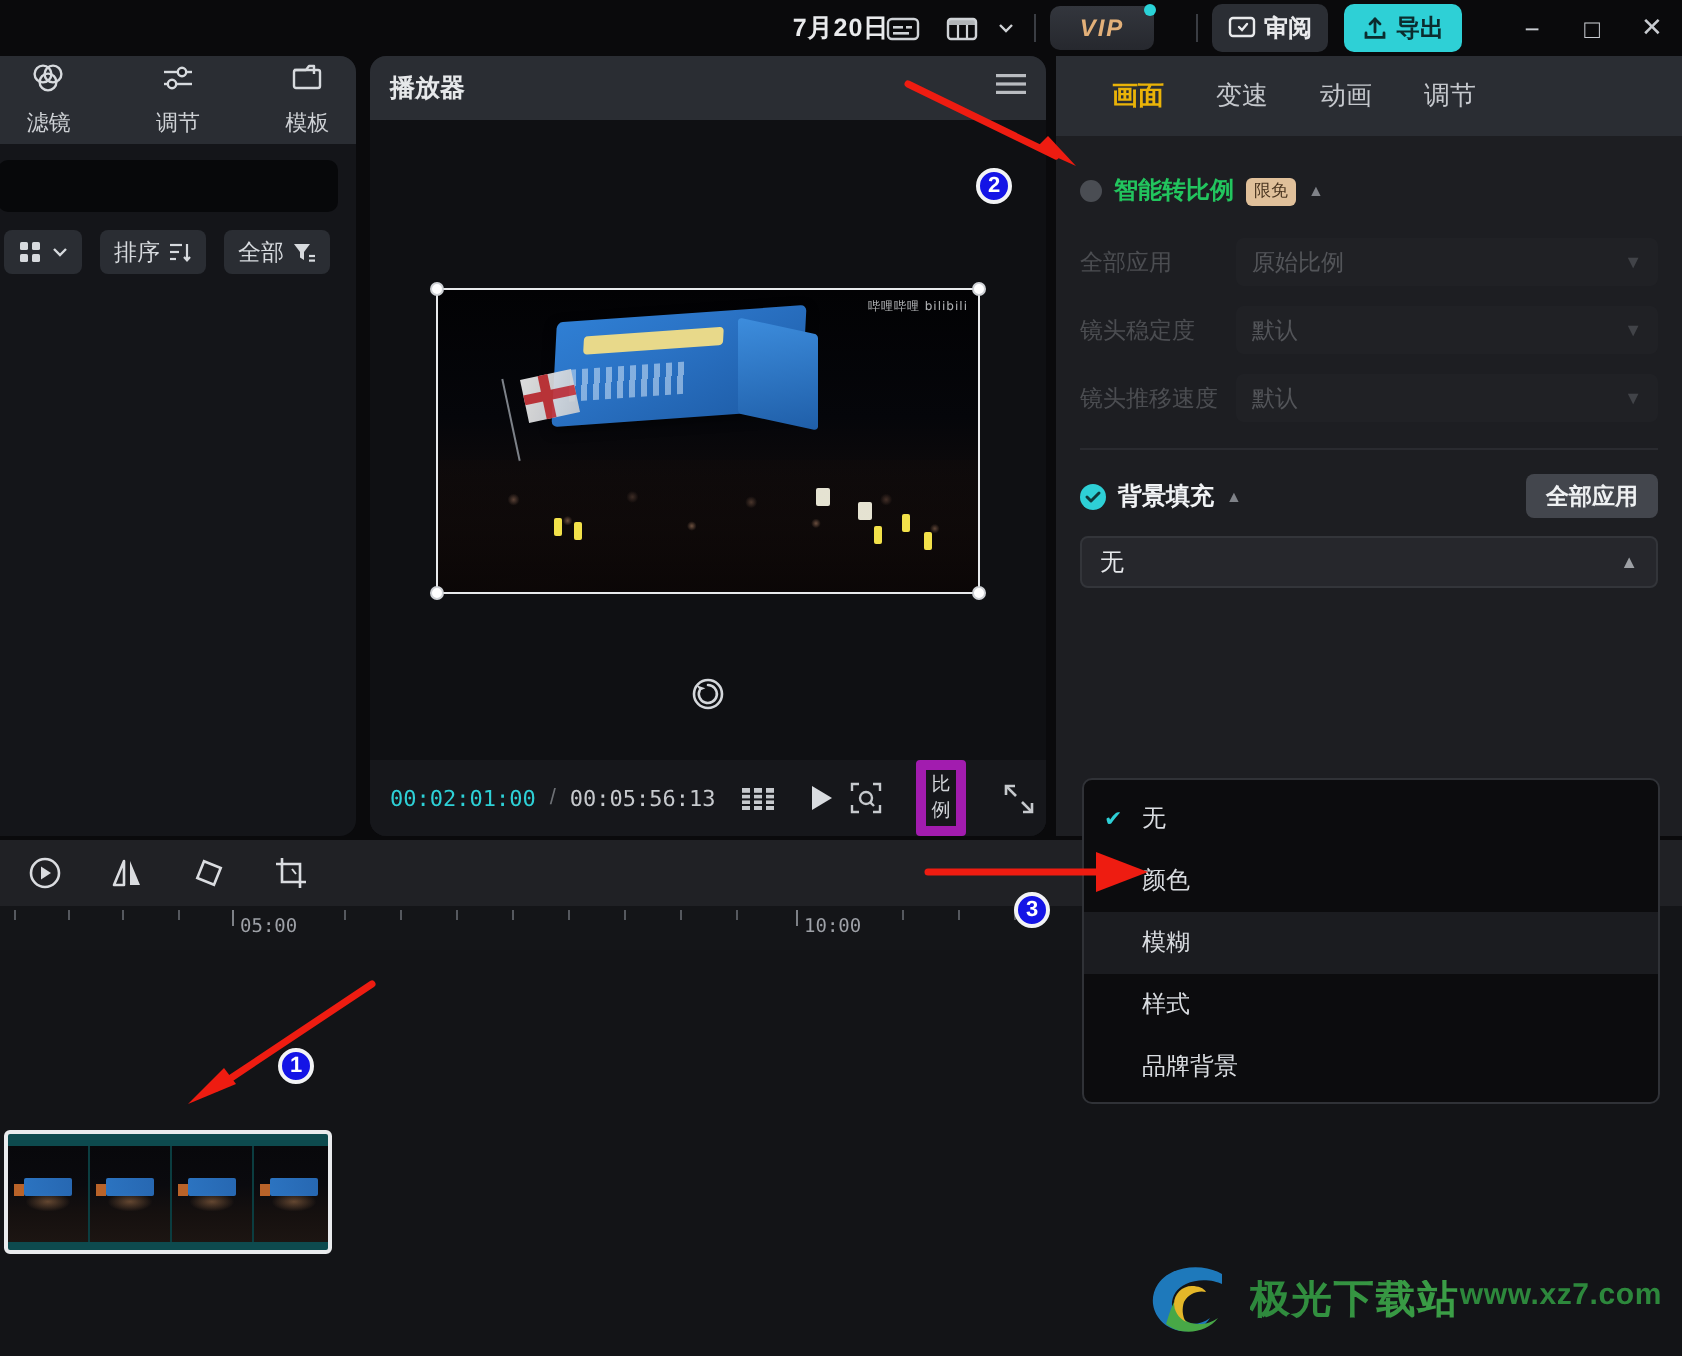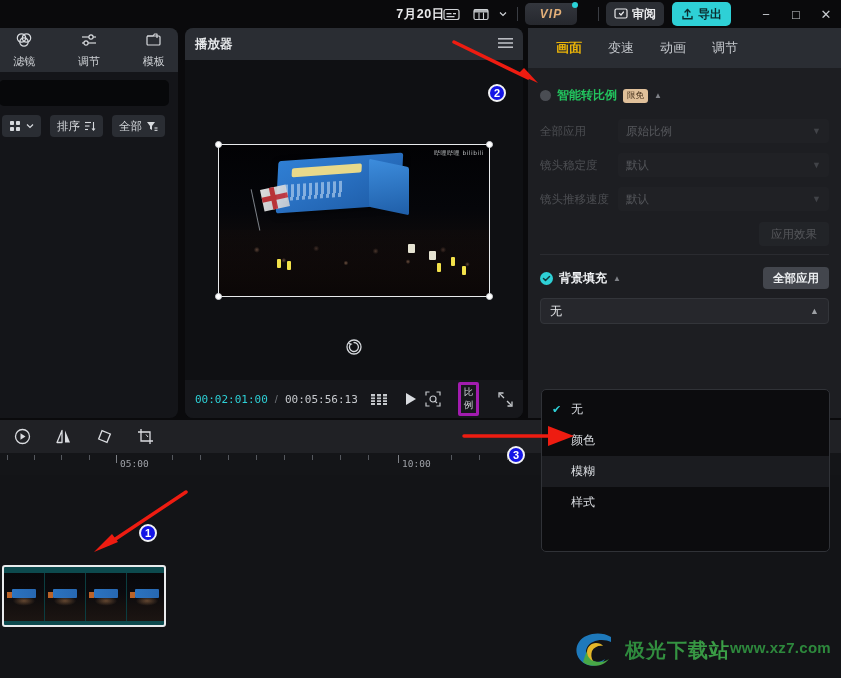--- a/index.html
+++ b/index.html
@@ -212,21 +212,21 @@
   }
   .player-ctrl {
     height: 38px; background: #16171b;
     display: flex; align-items: center; padding: 0 10px; gap: 7px;
   }
   .tc-cur { color: #2ed0d6; font-size: 11px; font-family: "DejaVu Sans Mono", monospace; }
   .tc-sep { color: #6d7075; font-size: 11px; }
   .tc-tot { color: #c6c9cd; font-size: 11px; font-family: "DejaVu Sans Mono", monospace; }
   .pc-icon { color: #c6c9cd; display: flex; align-items: center; }
   .ratio-box {
-    border: 3px solid #a21caf; border-radius: 2px;
+    border: 5px solid #a21caf; border-radius: 2px;
     color: #d3d6da; font-size: 9.5px; padding: 1px 3px;
   }
 
   
   .rpanel {
     position: absolute; left: 528px; top: 28px;
     width: 313px; height: 390px;
     background: #1d1e22;
   }
   .rp-tabs {
@@ -643,23 +643,20 @@
             <span class="chev">▼</span>
           </span>
         </div>
         <div class="frow">
           <span class="flabel">镜头推移速度</span>
           <span class="fselect">
             <span>默认</span>
             <span class="chev">▼</span>
           </span>
         </div>
-        <div class="apply-wrap">
-          <span class="apply-btn">应用效果</span>
-        </div>
       </div>
 
       <div class="divider"></div>
 
       <div class="bgfill-head">
         <span class="check-circle">
           <svg width="9" height="9" viewBox="0 0 9 9">
               <path d="M1.5 4.5L3.5 6.5L7.5 2.5" fill="none" stroke="#10383a" stroke-width="1.5" stroke-linecap="round" stroke-linejoin="round"></path>
             </svg>
         </span>
@@ -684,20 +681,24 @@
       <span class="dd-spacer"></span>
       <span>颜色</span>
     </div>
     <div class="dd-item highlight">
       <span class="dd-spacer"></span>
       <span>模糊</span>
     </div>
     <div class="dd-item">
       <span class="dd-spacer"></span>
       <span>样式</span>
+    </div>
+    <div class="dd-item">
+      <span class="dd-spacer"></span>
+      <span>品牌背景</span>
     </div>
   </div>
 
   <div class="tl-toolbar">
     <span class="tlt-icon">
       <svg width="17" height="17" viewBox="0 0 17 17">
           <circle cx="8.5" cy="8.5" r="7" fill="none" stroke="currentColor" stroke-width="1.3"></circle>
           <path d="M6.5 5.2l5 3.3-5 3.3z" fill="currentColor"></path>
         </svg>
     </span>

